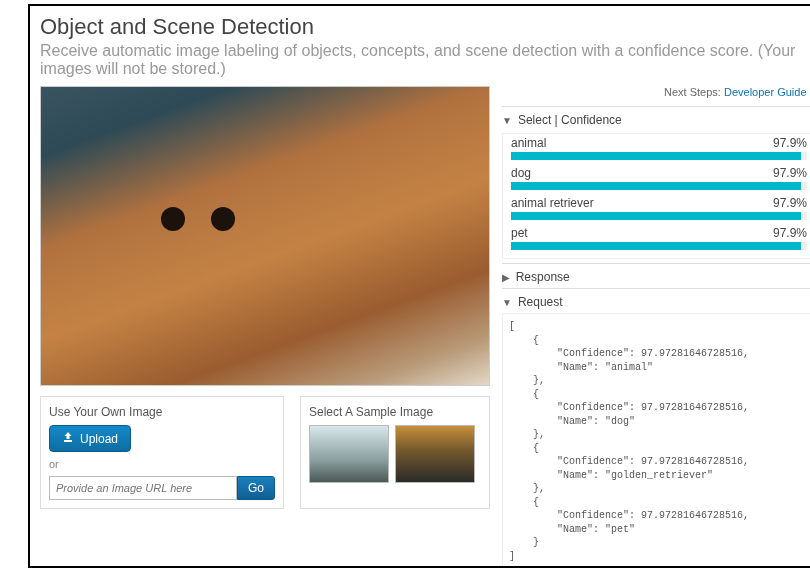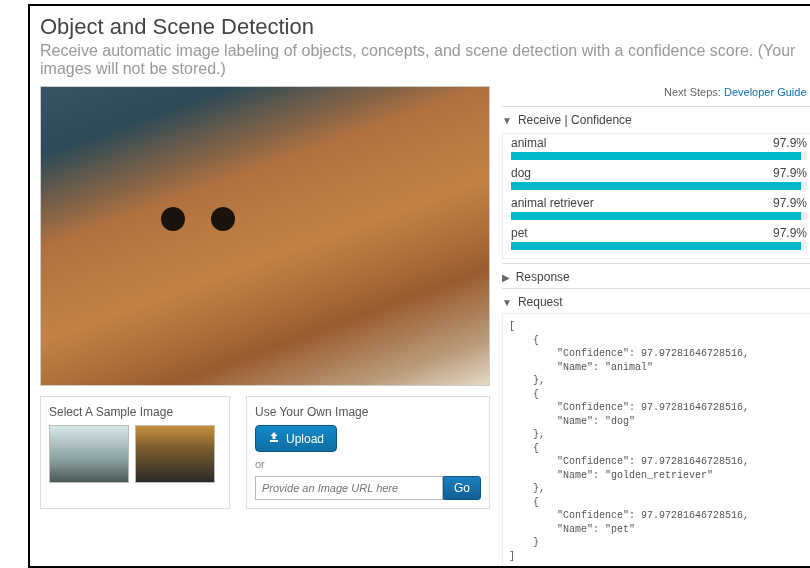--- a/index.html
+++ b/index.html
@@ -43,56 +43,56 @@
 
 <div class="frame">
   <div class="page-title">Object and Scene Detection</div>
   <div class="page-sub">Receive automatic image labeling of objects, concepts, and scene detection with a confidence score. (Your images will not be stored.)</div>
 
   <div class="main">
     <div class="left">
       <div class="preview"></div>
 
       <div class="bottom-row">
-        <div class="panel sel-panel">
-          <div class="panel-title">Select A Sample Image</div>
-          <div class="thumbs">
-            <div class="thumb a"></div>
-            <div class="thumb b"></div>
-          </div>
-        </div>
-
         <div class="panel use-panel">
           <div class="panel-title">Use Your Own Image</div>
           <button class="btn">
             <span>
               <svg width="12" height="12" viewBox="0 0 12 12">
                   <path fill="#fff" d="M6 1 2.5 5h2v3h3V5h2L6 1zM2 9h8v2H2z"></path>
                 </svg>
             </span>
             <span>Upload</span>
           </button>
           <div class="or">or</div>
           <div class="url-row">
             <input class="url-input" placeholder="Provide an Image URL here" style="">
             <button class="btn go">Go</button>
           </div>
         </div>
+
+        <div class="panel sel-panel">
+          <div class="panel-title">Select A Sample Image</div>
+          <div class="thumbs">
+            <div class="thumb a"></div>
+            <div class="thumb b"></div>
+          </div>
+        </div>
       </div>
     </div>
 
     <div class="right">
       <div class="next-steps">
         <span>Next Steps: </span><a href="#">Developer Guide &gt;</a>
       </div>
 
       <div class="acc">
         <div class="acc-head">
           <span class="caret">▼</span>
-          <span>Receive  |  Confidence</span>
+          <span>Select  |  Confidence</span>
         </div>
         <div class="labels" id="labels-container">
             <div class="label-row">
               <div class="label-top">
                 <span>animal</span>
                 <span>97.9%</span>
               </div>
               <div class="bar">
                 <div class="bar-fill" style="width: 97.9%;"></div>
               </div>

